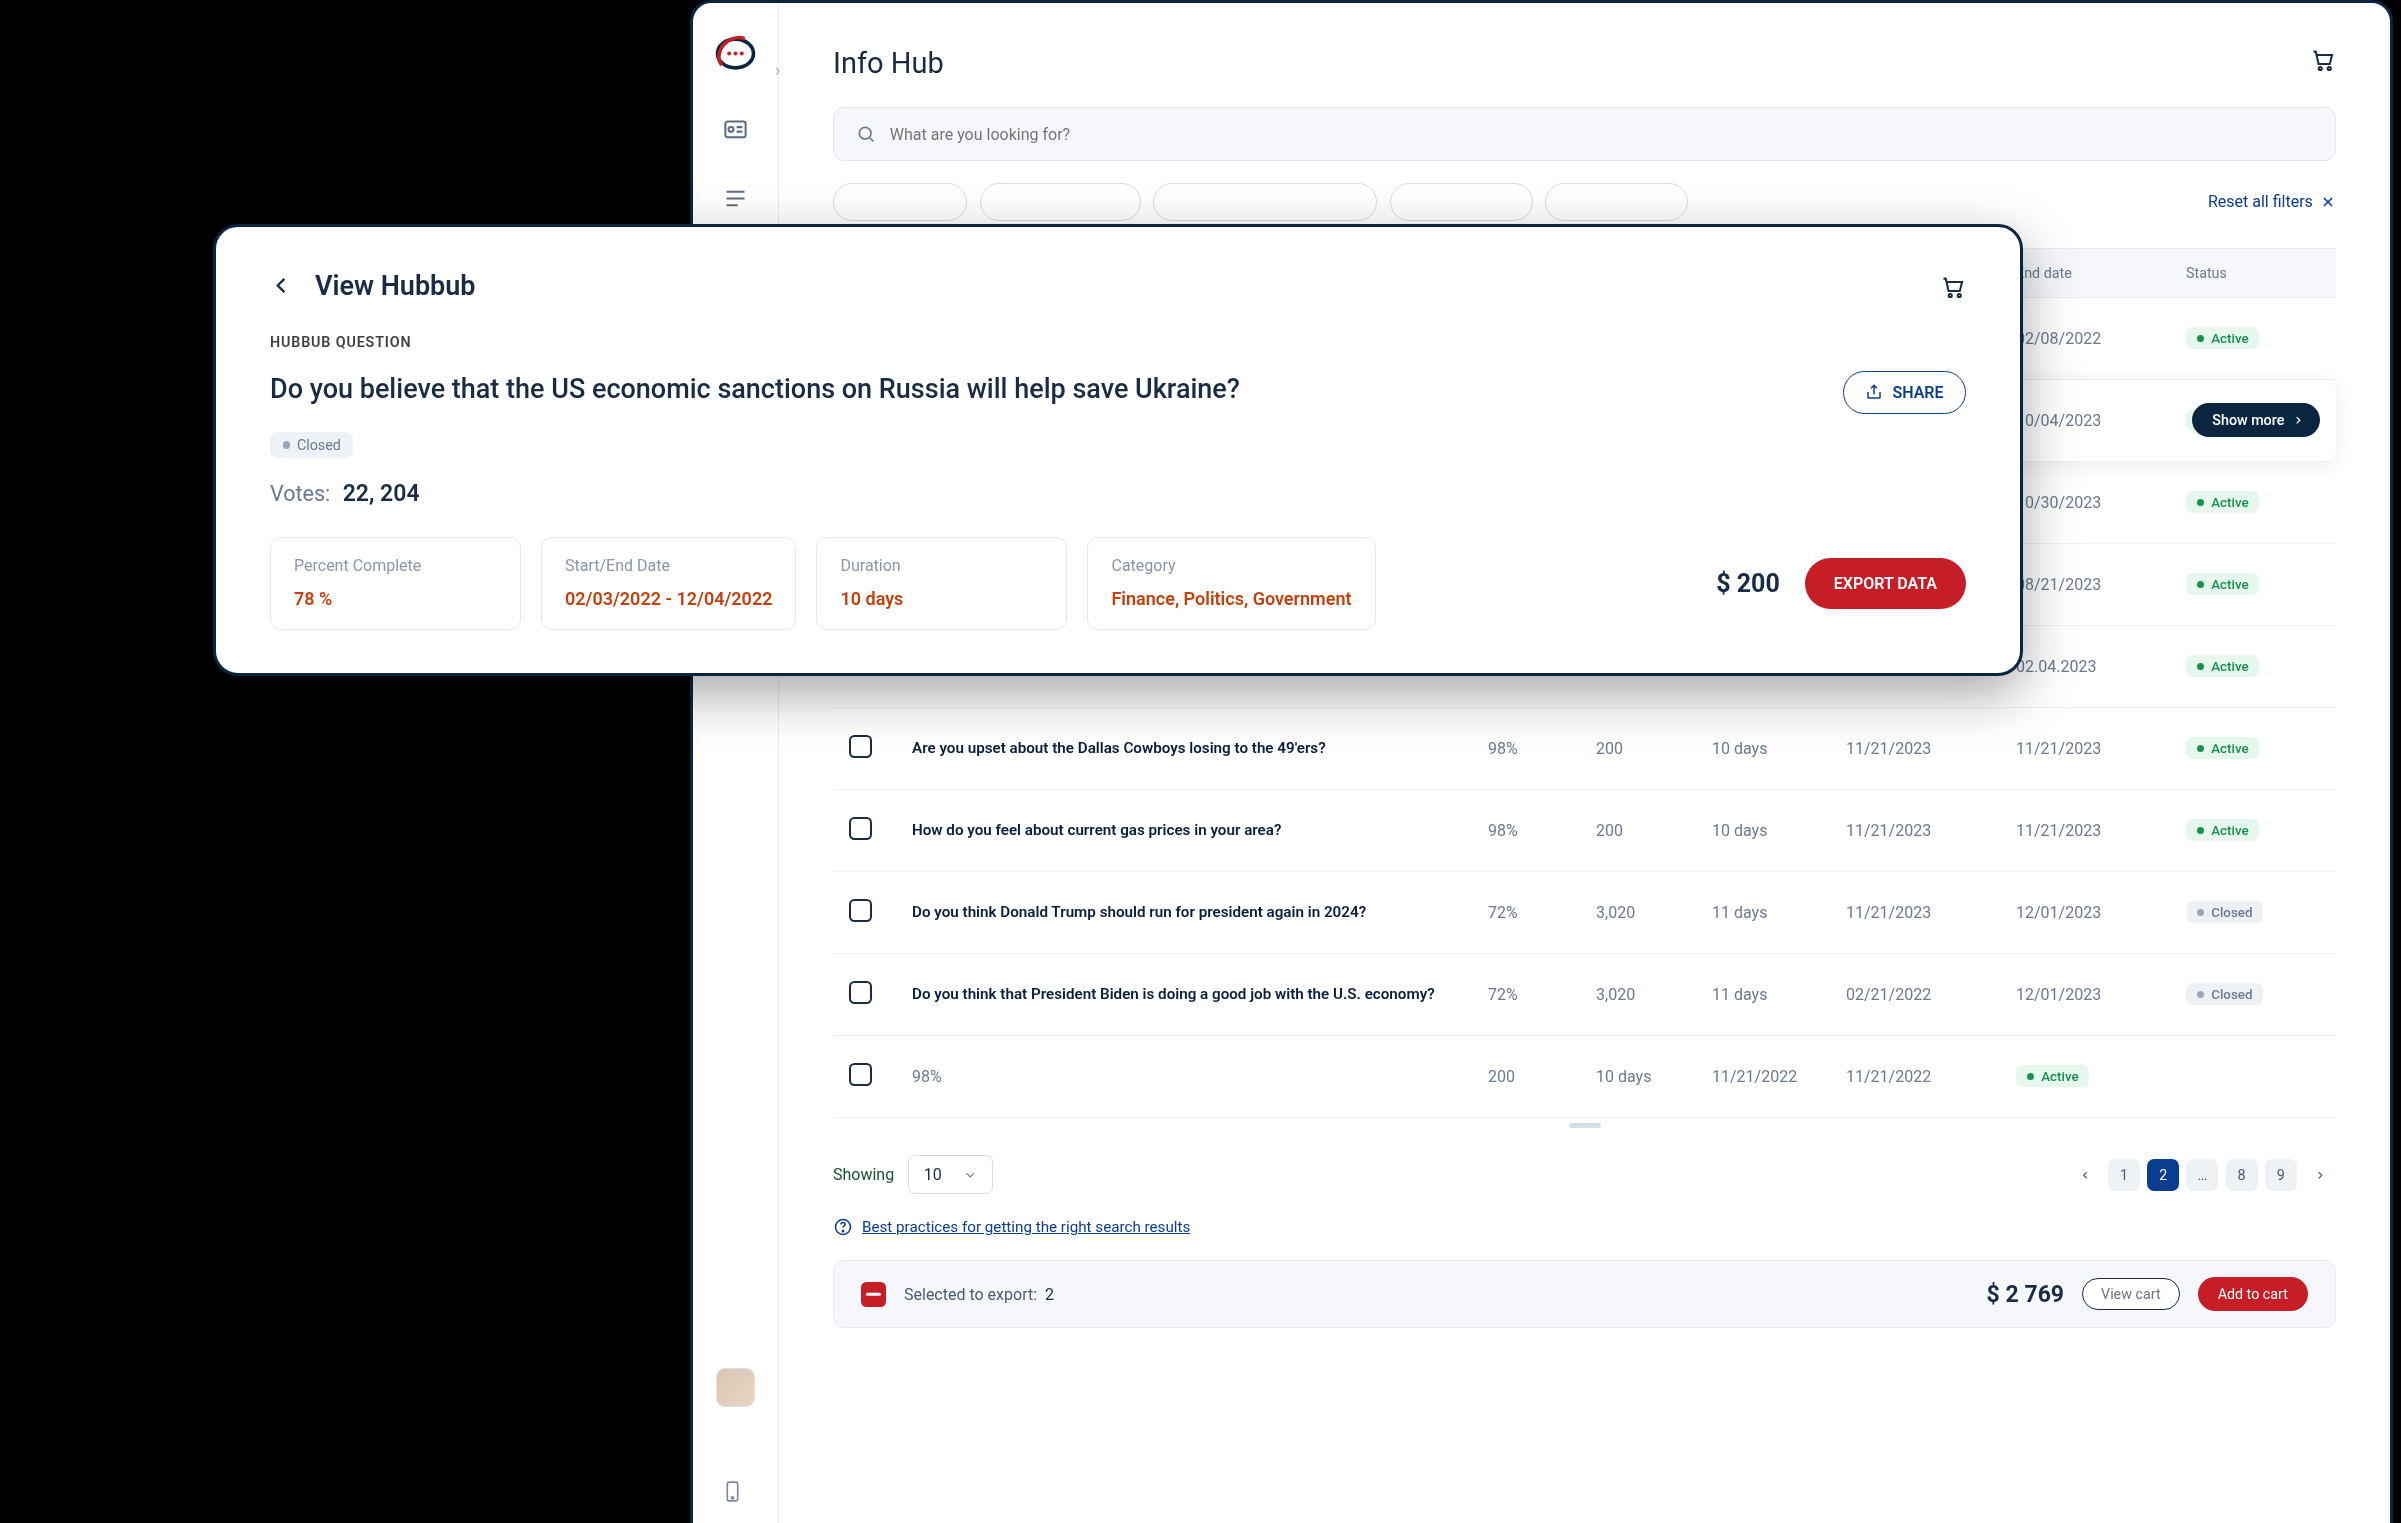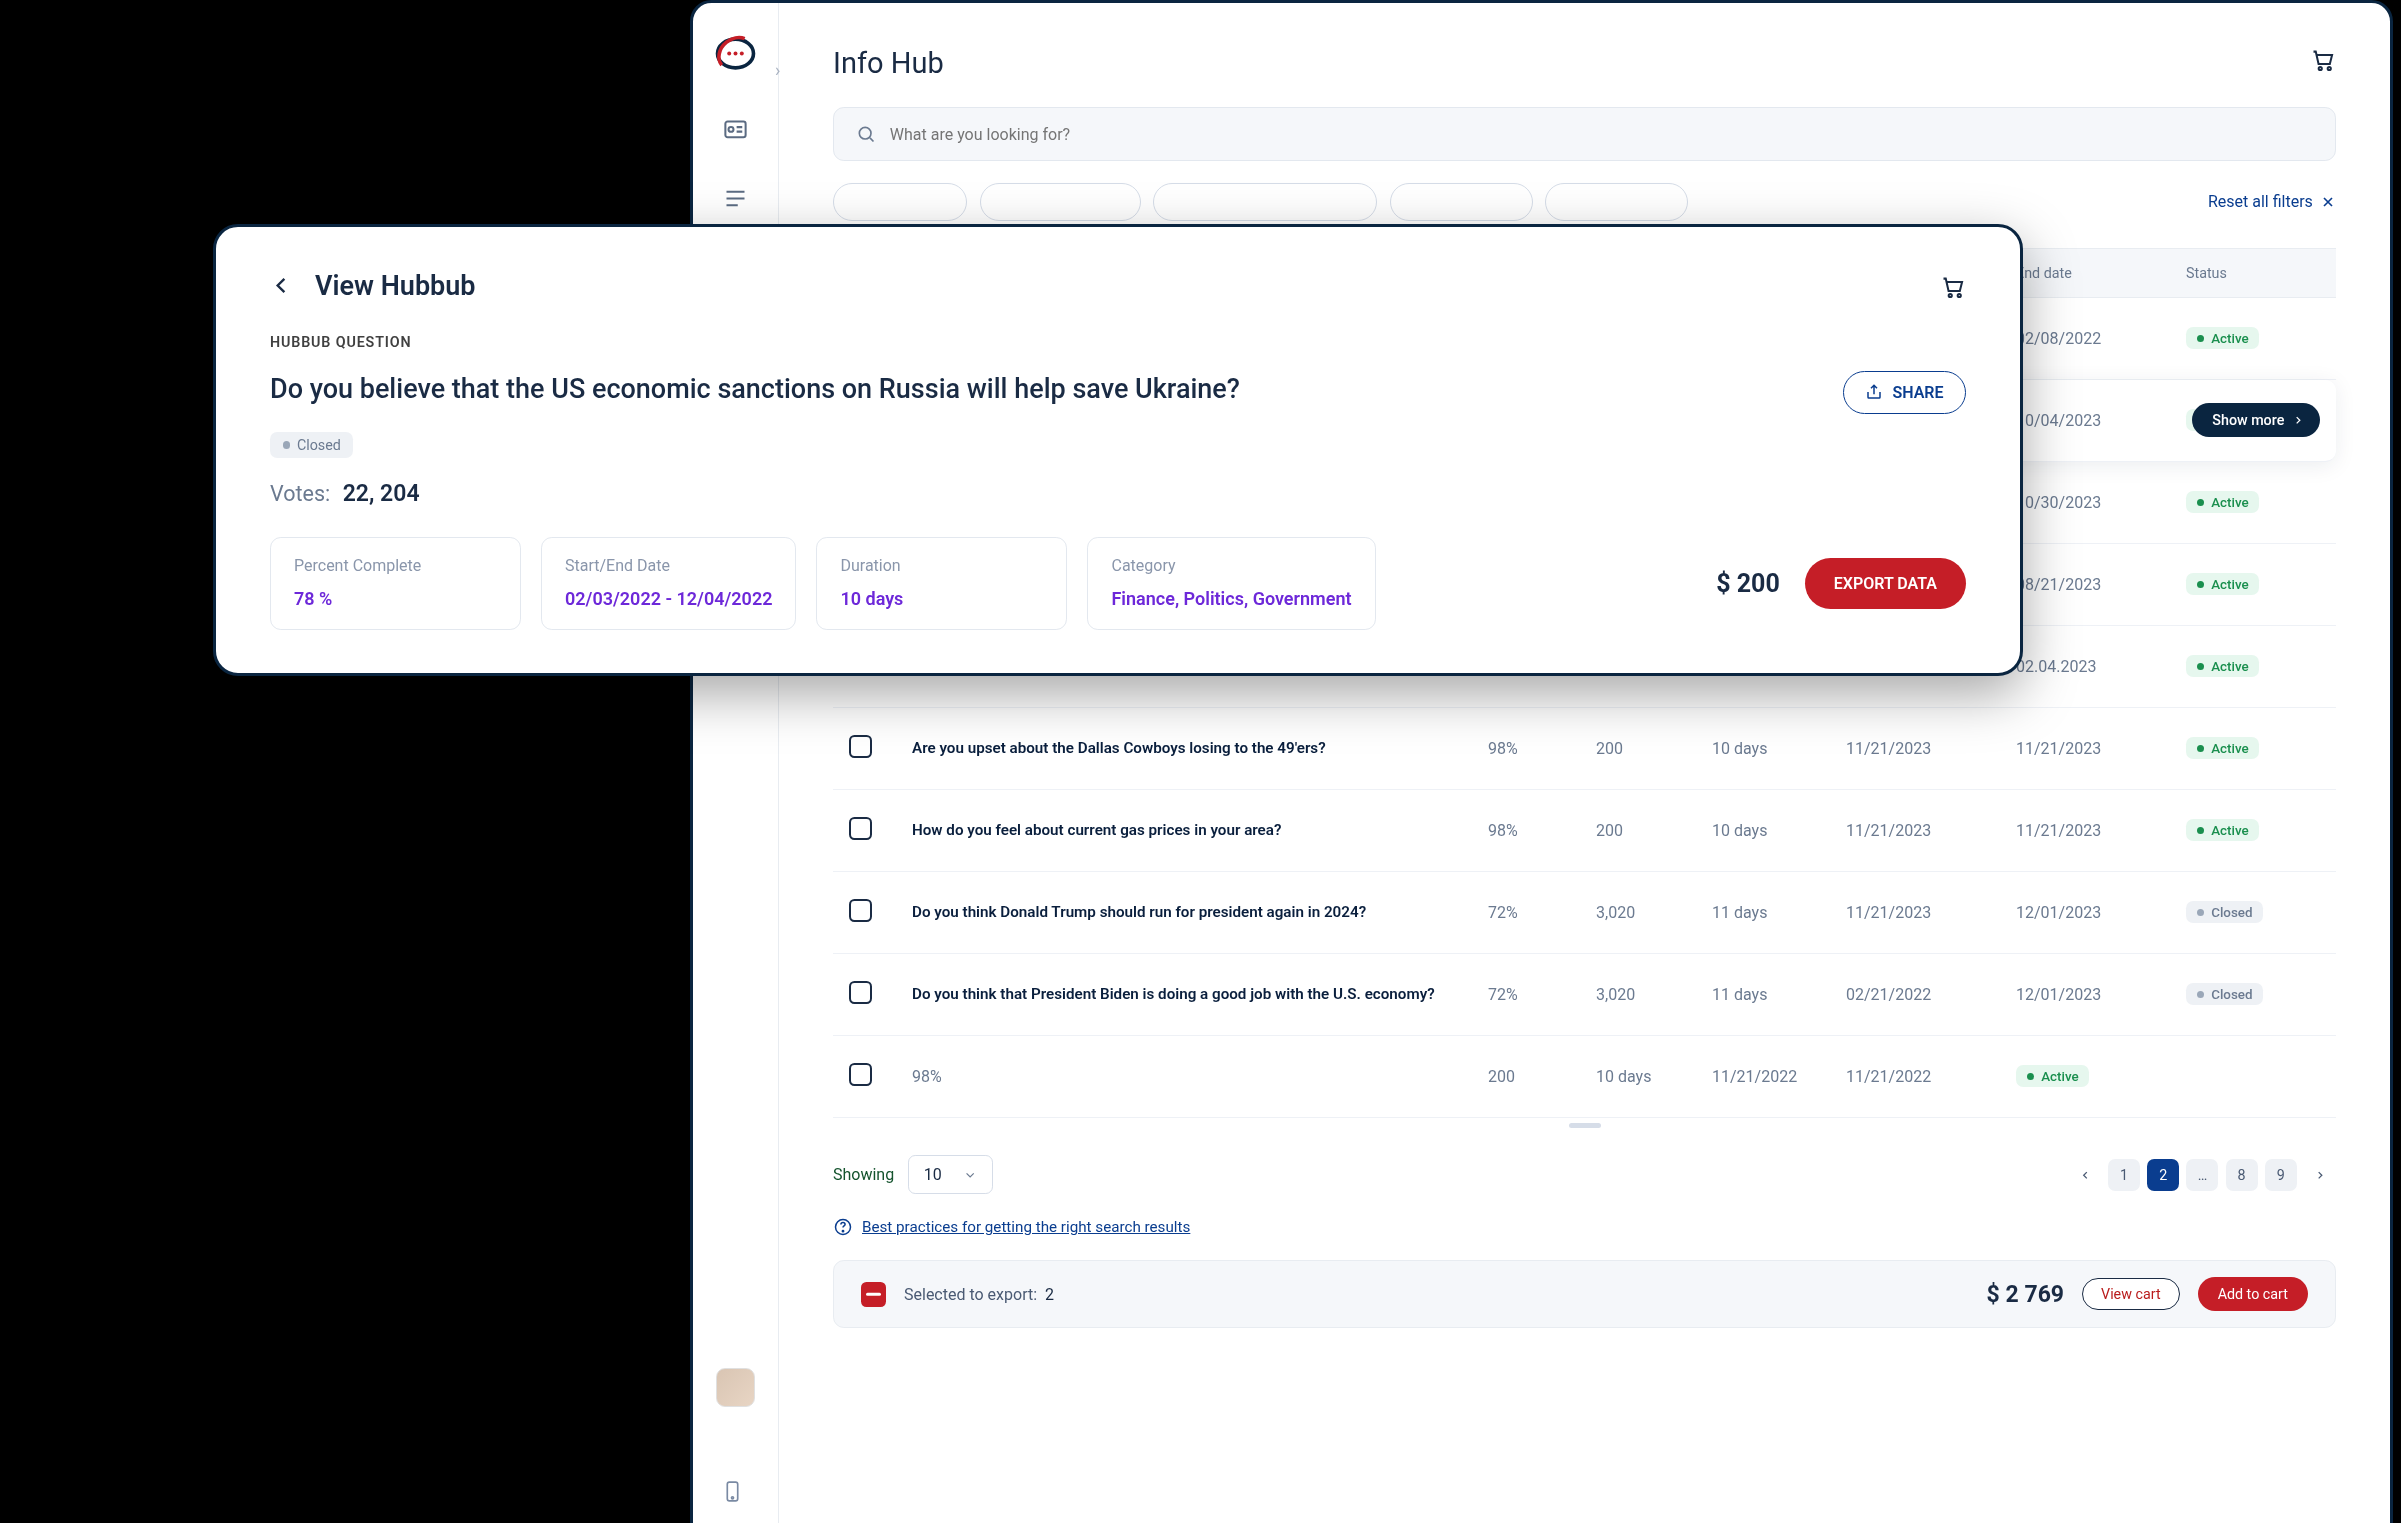--- a/index.html
+++ b/index.html
@@ -53,21 +53,21 @@
 .page-btn.plain { background:transparent; }
 
 .help-link { display:flex; align-items:center; gap:9px; margin-top:23px; color:#0a3d8f; font-size:15.2px; }
 .help-link span { text-decoration:underline; }
 
 .export-bar { margin-top:23px; background:#f5f7fa; border:0.9px solid #e8ecf1; border-radius:10.8px; padding:16px 27px; display:flex; align-items:center; gap:18px; }
 .export-bar .minus { width:25px; height:25px; background:#c51e27; border-radius:5.4px; position:relative; }
 .export-bar .minus::after { content:''; position:absolute; left:5.4px; right:5.4px; top:50%; height:2.7px; background:#fff; transform:translateY(-50%); border-radius:1.8px; }
 .export-bar .sel-label { color:#4a5a73; font-size:16px; }
 .export-bar .cart-total { margin-left:auto; font-size:23px; font-weight:700; color:#1a2b44; }
-.btn-outline { border:1.3px solid #1a2b44; border-radius:895px; padding:7.2px 18px; font-size:14.3px; background:#fff; color:#b91c1c; }
+.btn-outline { border:1.3px solid #1a2b44; border-radius:895px; padding:7.2px 18px; font-size:14.3px; background:#fff; color:#737373; }
 .btn-red { background:#c51e27; color:#fff; border-radius:895px; padding:9px 20px; font-size:14.3px; border:0; }
 
 
 .modal { position:absolute; left:213px; top:224px; width:1810px; background:#fff; border:3.6px solid #0a2540; border-radius:25px; box-shadow:0 18px 54px rgba(0,0,0,.35); padding:43px 54px 43px; }
 .modal-head { display:flex; align-items:center; gap:20px; margin-bottom:32px; }
 .back-arrow { width:25px; height:25px; color:#1a2b44; }
 .modal-title { font-size:27px; font-weight:600; color:#1a2b44; }
 .modal-cart { margin-left:auto; color:#1a2b44; }
 
 .label-small { font-size:14.3px; letter-spacing:.06em; color:#404040; font-weight:600; margin-bottom:21px; }
@@ -80,21 +80,21 @@
 
 .votes-row { margin-top:21.5px; display:flex; align-items:baseline; gap:12.5px; }
 .votes-label { font-size:21.5px; color:#6b7a90; }
 .votes-val { font-size:23px; font-weight:600; color:#1a2b44; }
 .react-row { margin-top:16px; display:flex; align-items:center; gap:32px; color:#1a2b44; }
 .react-row .grp { display:flex; align-items:center; gap:9px; font-size:16px; }
 
 .stats-row { margin-top:30.5px; display:flex; gap:20px; align-items:stretch; }
 .stat-card { border:0.9px solid #e3e8ef; border-radius:10.8px; padding:18px 23px; min-width:251px; }
 .stat-card .lbl { color:#8a96ab; font-size:16px; margin-bottom:10.8px; }
-.stat-card .val { font-size:18px; font-weight:600; color:#6d28d9; line-height:1.4; }
+.stat-card .val { font-size:18px; font-weight:600; color:#c2410c; line-height:1.4; }
 .price-block { margin-left:auto; display:flex; align-items:center; gap:25px; }
 .price { font-size:25px; font-weight:700; color:#1a2b44; }
 .export-btn { background:#c51e27; color:#fff; border:0; border-radius:895px; padding:16px 29px; font-size:16px; font-weight:600; }
 
 svg { display:block; }
 </style>
 </head>
 <body>
 
 <div class="back-page">

